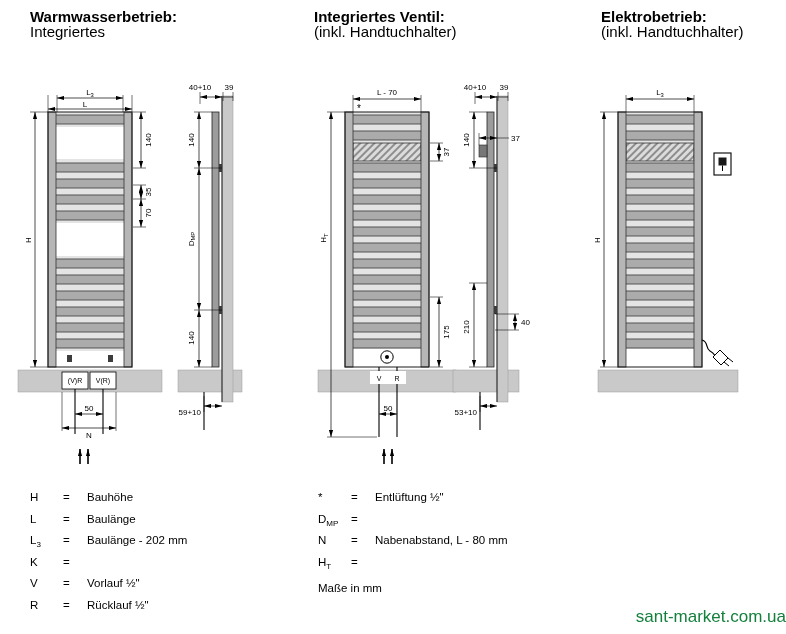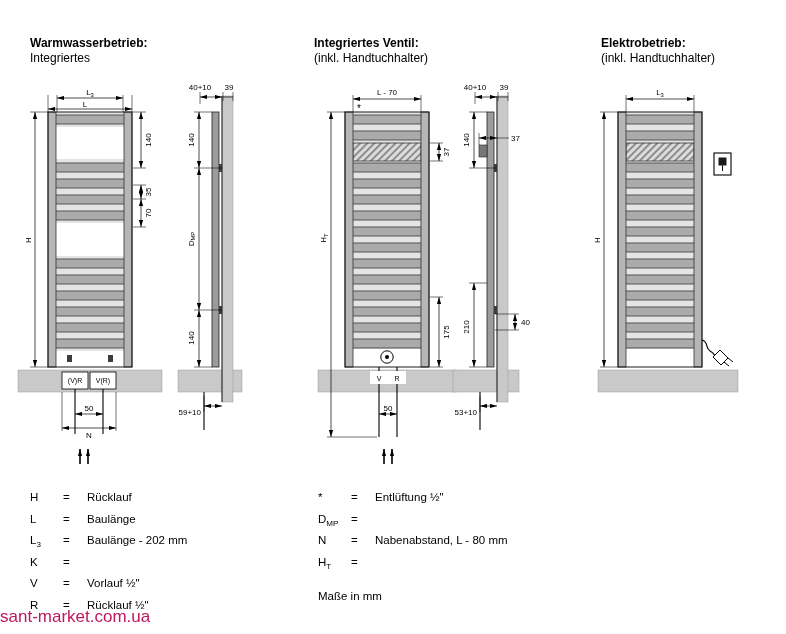--- a/index.html
+++ b/index.html
@@ -1,37 +1,37 @@
 <!DOCTYPE html>
 <html><head>
 <meta charset="utf-8">
 <style>
   html,body{margin:0;padding:0}
   body{width:786px;height:634px;position:relative;background:#fff;
        font-family:"Liberation Sans",sans-serif;color:#000;overflow:hidden}
-  .hdr{position:absolute;top:36px;font-size:12px;line-height:15px}
+  .hdr{position:absolute;top:9px;font-size:15px;line-height:15px}
   #hdr1{left:30px}#hdr2{left:314px}#hdr3{left:601px}
   .hdr .t{font-weight:700}
   #drawing{position:absolute;left:0;top:0}
   svg text{font-family:"Liberation Sans",sans-serif;fill:#000}
   .dim{font-size:8px}
   .sm{font-size:7px}
   .subt{font-size:5.8px}
   .dl{stroke:#000;stroke-width:.7;fill:none}
   .xl{stroke:#000;stroke-width:.55;fill:none}
   .pipe{stroke:#000;stroke-width:1.1}
   .flow{stroke:#000;stroke-width:1.6}
   .legend{position:absolute;top:489px;font-size:11.5px}
   #legend-left{left:30px}
   #legend-right{left:318px}
   .lrow{display:grid;grid-template-columns:33px 24px auto;line-height:17.3px}
   .lsub{font-size:8px}
-  .note{margin-top:13px;line-height:17px}
-  .watermark{position:absolute;left:0;right:0;bottom:7px;text-align:left;
-             font-size:17px;color:#be185d}
+  .note{margin-top:5px;line-height:17px}
+  .watermark{position:absolute;left:0;right:0;bottom:7px;text-align:right;
+             font-size:17px;color:#15803d}
 </style>
 </head>
 <body>
 
 <div class="hdr" id="hdr1">
   <div class="t">Warmwasserbetrieb:</div>
   <div>Integriertes</div>
 </div>
 <div class="hdr" id="hdr2">
   <div class="t">Integriertes Ventil:</div>
@@ -260,21 +260,21 @@
       <line x1="728" y1="358" x2="733" y2="362" stroke="#000" stroke-width="1"></line>
       <line x1="724" y1="362" x2="729" y2="366" stroke="#000" stroke-width="1"></line>
     </g>
   </g>
 </svg>
 
 <div class="legend" id="legend-left">
   <div class="lrow">
       <span><span>H</span><sub class="lsub"></sub></span>
       <span>=</span>
-      <span>Rücklauf</span>
+      <span>Bauhöhe</span>
     </div>
   <div class="lrow">
       <span><span>L</span><sub class="lsub"></sub></span>
       <span>=</span>
       <span>Baulänge</span>
     </div>
   <div class="lrow">
       <span><span>L</span><sub class="lsub">3</sub></span>
       <span>=</span>
       <span>Baulänge - 202 mm</span>

